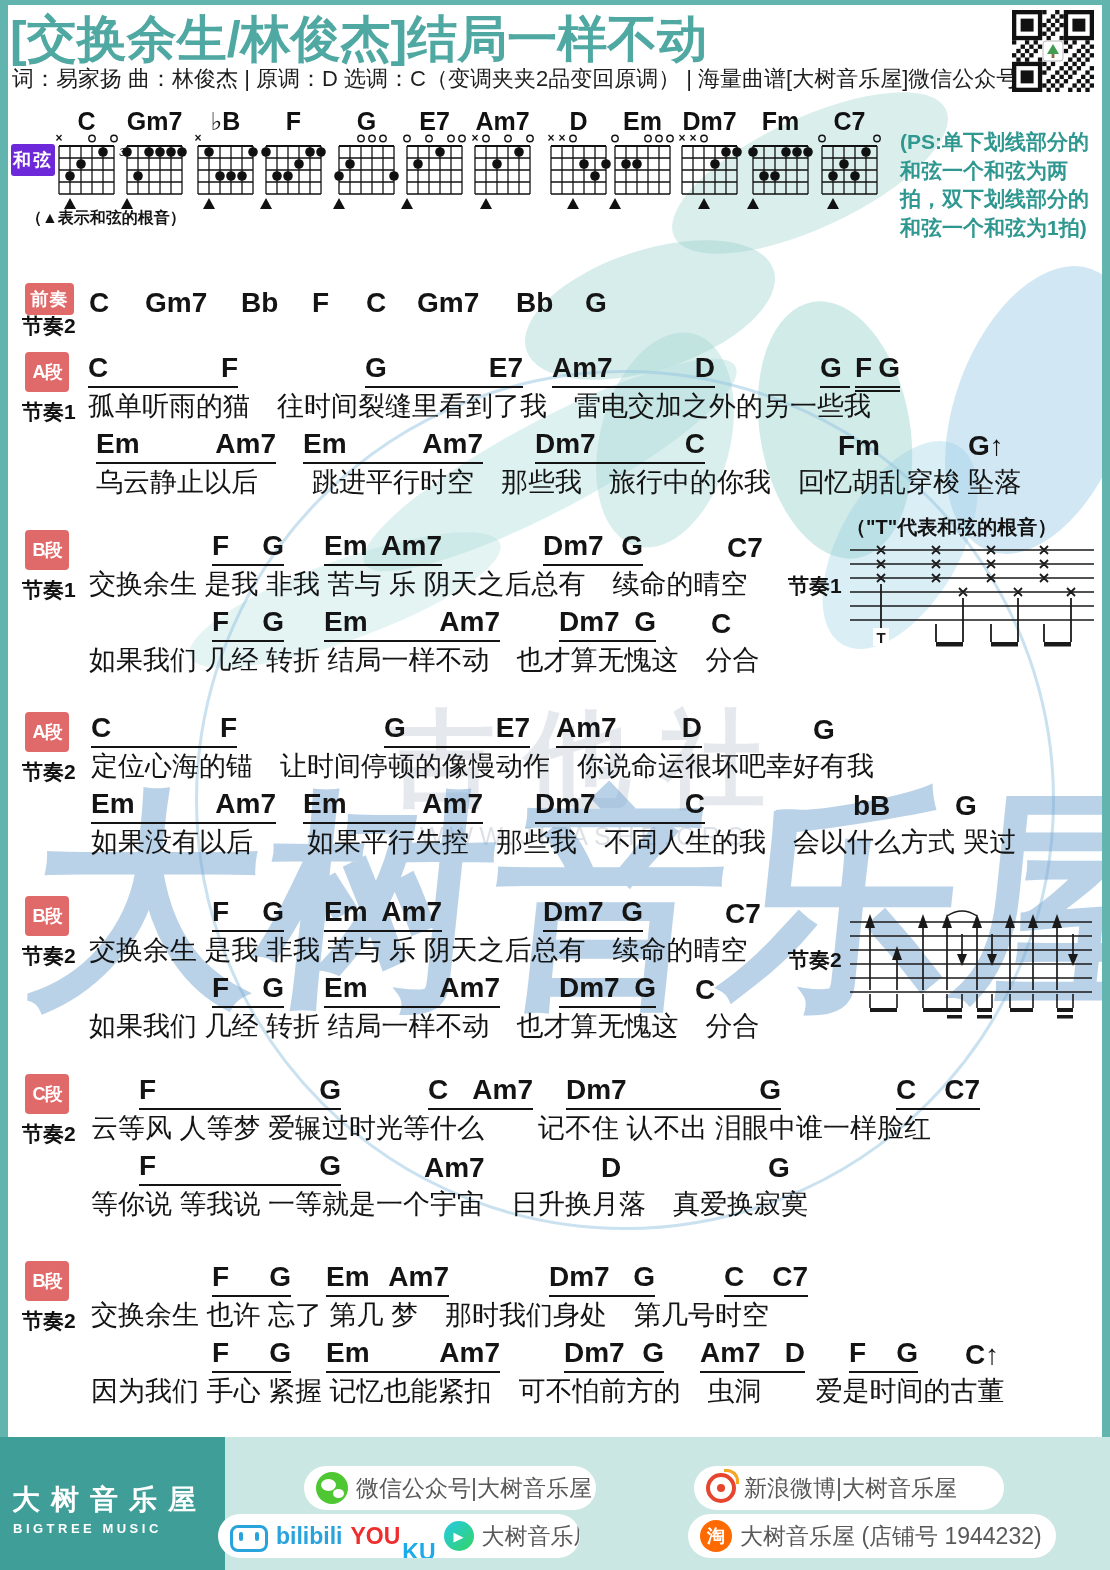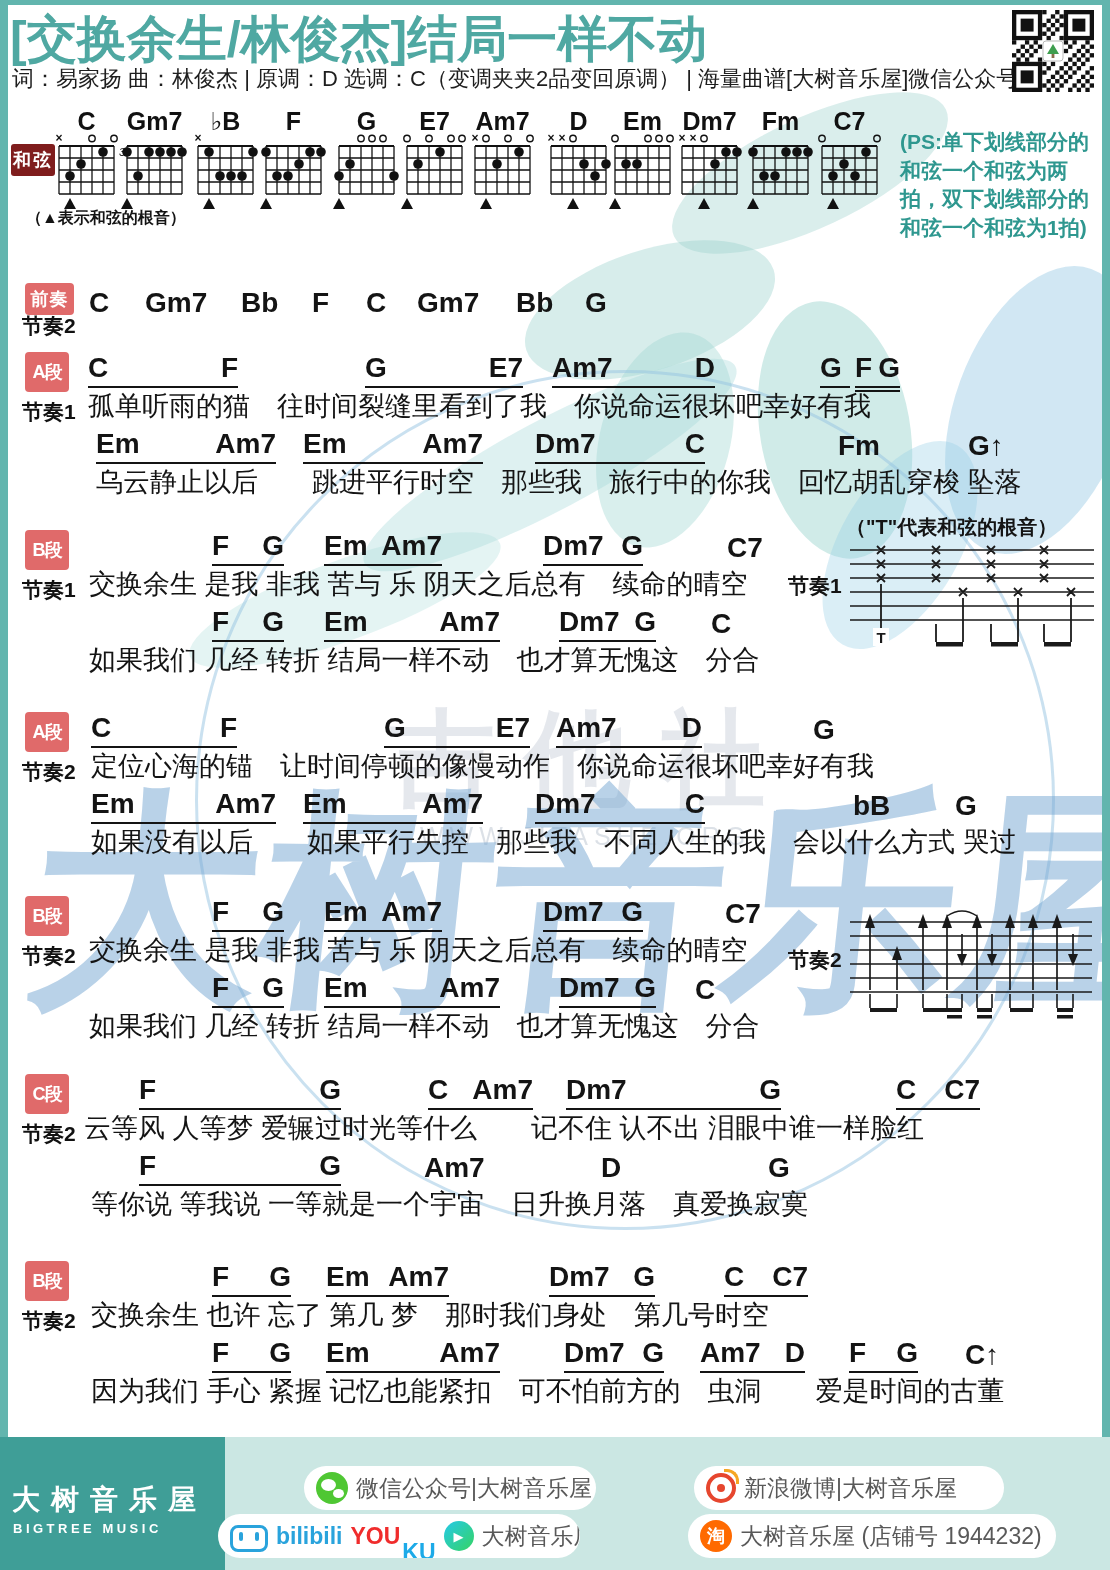--- a/index.html
+++ b/index.html
@@ -5,21 +5,21 @@
   html,body{margin:0;padding:0;background:#ffffff;}
   .page{position:relative;width:1110px;height:1570px;background:#fff;overflow:hidden;
         font-family:"Liberation Sans","DejaVu Sans",sans-serif;color:#141414;}
   .border-strip{position:absolute;background:#62b5ae;z-index:5;}
   
   .title{position:absolute;left:10px;top:6px;font-size:50px;font-weight:700;color:#4fa8a2;
          letter-spacing:0px;white-space:nowrap;z-index:3;}
   .credits{position:absolute;left:12px;top:64px;font-size:22px;font-weight:500;color:#1e1e1e;
            white-space:nowrap;z-index:3;}
   
-  .panel-badge{position:absolute;left:11px;top:144px;width:44px;height:32px;background:#7f1d1d;color:#fff;
+  .panel-badge{position:absolute;left:11px;top:144px;width:44px;height:32px;background:#6d28d9;color:#fff;
          font-size:18px;font-weight:700;display:flex;align-items:center;justify-content:center;
          border-radius:3px;letter-spacing:2px;z-index:3;}
   .legend{position:absolute;left:26px;top:208px;font-size:16px;font-weight:700;z-index:3;}
   .ps-note{position:absolute;left:900px;top:128px;width:204px;font-size:21px;line-height:28.5px;
            font-weight:700;color:#2e978f;z-index:3;}
   .cdg{position:absolute;z-index:3;}
   .cdg text.cdg-name{font-size:25px;font-weight:600;fill:#111;}
   .cdg text.mk{font-size:12px;font-weight:700;fill:#111;}
   .cdg text.fl{font-size:11px;font-style:italic;fill:#111;}
   
@@ -531,21 +531,21 @@
         <span class="ch">Am7</span>
         <span class="ch">D</span>
       </div>
       <div class="chord-group u1" style="left: 820px; top: 352px; width: 30px;">
         <span class="ch">G</span>
       </div>
       <div class="chord-group u2" style="left: 855px; top: 352px; width: 45px;">
         <span class="ch">F</span>
         <span class="ch">G</span>
       </div>
-      <div class="lyrics" style="left: 88px; top: 388px;">孤单听雨的猫　往时间裂缝里看到了我　你说命运很坏吧幸好有我</div>
+      <div class="lyrics" style="left: 88px; top: 388px;">孤单听雨的猫　往时间裂缝里看到了我　雷电交加之外的另一些我</div>
       <div class="chord-group u1" style="left: 96px; top: 428px; width: 180px;">
         <span class="ch">Em</span>
         <span class="ch">Am7</span>
       </div>
       <div class="chord-group u1" style="left: 303px; top: 428px; width: 180px;">
         <span class="ch">Em</span>
         <span class="ch">Am7</span>
       </div>
       <div class="chord-group u1" style="left: 535px; top: 428px; width: 170px;">
         <span class="ch">Dm7</span>
@@ -674,21 +674,21 @@
         <span class="ch">Am7</span>
       </div>
       <div class="chord-group u1" style="left: 566px; top: 1074px; width: 215px;">
         <span class="ch">Dm7</span>
         <span class="ch">G</span>
       </div>
       <div class="chord-group u1" style="left: 896px; top: 1074px; width: 84px;">
         <span class="ch">C</span>
         <span class="ch">C7</span>
       </div>
-      <div class="lyrics" style="left: 84px; top: 1110px;">云等风 人等梦 爱辗过时光等什么　　记不住 认不出 泪眼中谁一样脸红</div>
+      <div class="lyrics" style="left: 91px; top: 1110px;">云等风 人等梦 爱辗过时光等什么　　记不住 认不出 泪眼中谁一样脸红</div>
       <div class="chord-group u1" style="left: 139px; top: 1150px; width: 202px;">
         <span class="ch">F</span>
         <span class="ch">G</span>
       </div>
       <div class="chord-group u0" style="left: 424px; top: 1150px;">
         <span class="ch">Am7</span>
       </div>
       <div class="chord-group u0" style="left: 601px; top: 1150px;">
         <span class="ch">D</span>
       </div>

